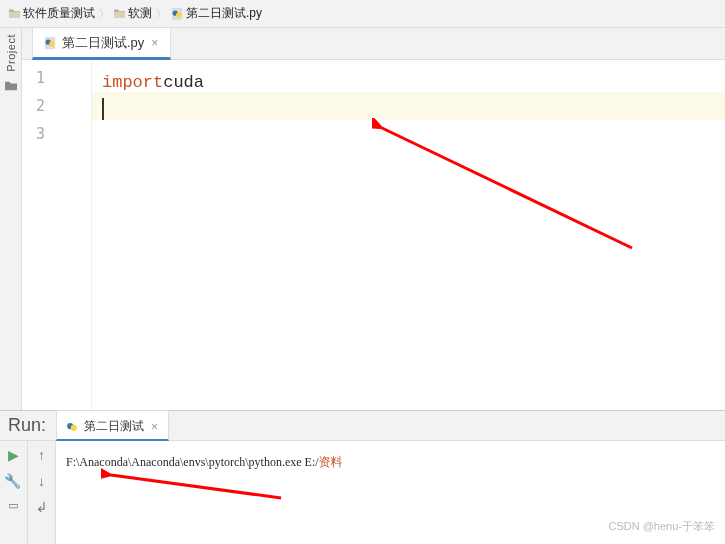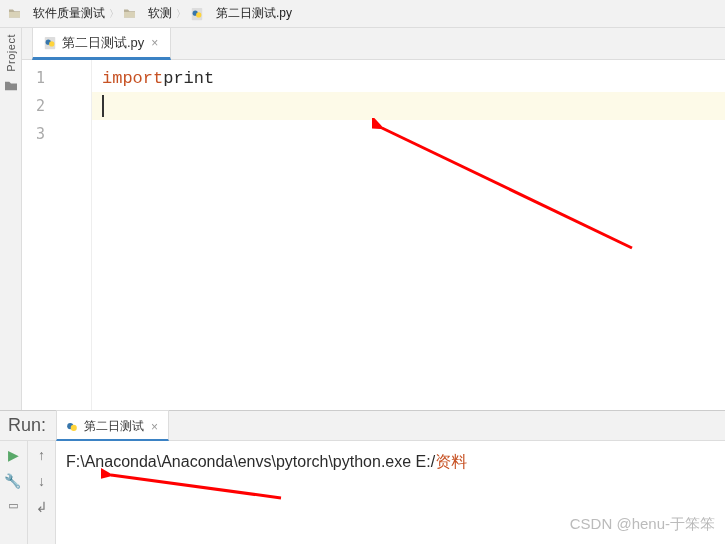--- a/index.html
+++ b/index.html
@@ -16,21 +16,21 @@
 .breadcrumb {
   height: 28px;
   background: #f2f2f2;
   border-bottom: 1px solid #ddd;
   display: flex;
   align-items: center;
   padding: 0 8px;
   gap: 4px;
   font-size: 12px;
 }
-.bc-item { display: flex; align-items: center; gap: 12px; color: #222; }
+.bc-item { display: flex; align-items: center; gap: 2px; color: #222; }
 .bc-sep { color: #aaa; font-size: 10px; }
 .folder-icon { width: 13px; height: 11px; display: inline-block; }
 .pyfile-icon { width: 14px; height: 14px; display: inline-block; }
 .main-row { display: flex; height: 382px; background: #fff; }
 .project-tool {
   width: 22px;
   background: #f2f2f2;
   border-right: 1px solid #ddd;
   display: flex;
   flex-direction: column;
@@ -83,21 +83,21 @@
   font-size: 15px;
   font-family: "Consolas", monospace;
 }
 .code-body {
   flex: 1;
   padding-top: 4px;
   font-family: "Consolas", "Courier New", monospace;
   font-size: 17px;
   position: relative;
 }
-.code-line { height: 28px; display: flex; align-items: center; padding-left: 10px; }
+.code-line { height: 28px; display: flex; align-items: flex-end; padding-left: 10px; }
 .code-line.current { background: #fdfae8; }
 .kw { color: #c75224; }
 .fn { color: #2b2b2b; }
 .dot, .paren, .plain { color: #2b2b2b; }
 .caret {
   display: inline-block;
   width: 2px;
   height: 22px;
   background: #333;
   vertical-align: middle;
@@ -148,32 +148,32 @@
   flex-direction: column;
   align-items: center;
   padding-top: 6px;
   gap: 10px;
 }
 .tb-icon { color: #777; font-size: 14px; }
 .play-icon { color: #59a869; }
 .console-out {
   flex: 1;
   padding: 8px 10px;
-  font-family: Liberation Sans, sans-serif;
-  font-size: 16px;
+  font-family: Liberation Serif, serif;
+  font-size: 12px;
   line-height: 26px;
   color: #2b2b2b;
 }
 .path-zh { color: #c75224; }
 .watermark {
   position: absolute;
   right: 10px;
   bottom: 10px;
   color: #bbb;
-  font-size: 15px;
+  font-size: 11px;
   pointer-events: none;
 }
 .arrow-svg {
   position: absolute;
   pointer-events: none;
 }
 </style>
 </head>
 <body>
 
@@ -227,21 +227,21 @@
 
     <div class="code-area">
       <div class="gutter">
         <div class="line-num">1</div>
         <div class="line-num">2</div>
         <div class="line-num">3</div>
       </div>
       <div class="code-body">
         <div class="code-line">
           <span class="kw">import</span>
-            <span class="plain"> print</span>
+            <span class="plain"> cuda</span>
         </div>
         <div class="code-line current">
           <span class="caret"></span>
         </div>
 
         <svg class="arrow-svg" style="left:280px; top:58px;" width="280" height="150">
           <defs>
               <marker id="ah1" markerWidth="10" markerHeight="8" refX="1" refY="4" orient="auto">
                 <polygon points="10 0, 0 4, 10 8" fill="red"></polygon>
               </marker>

